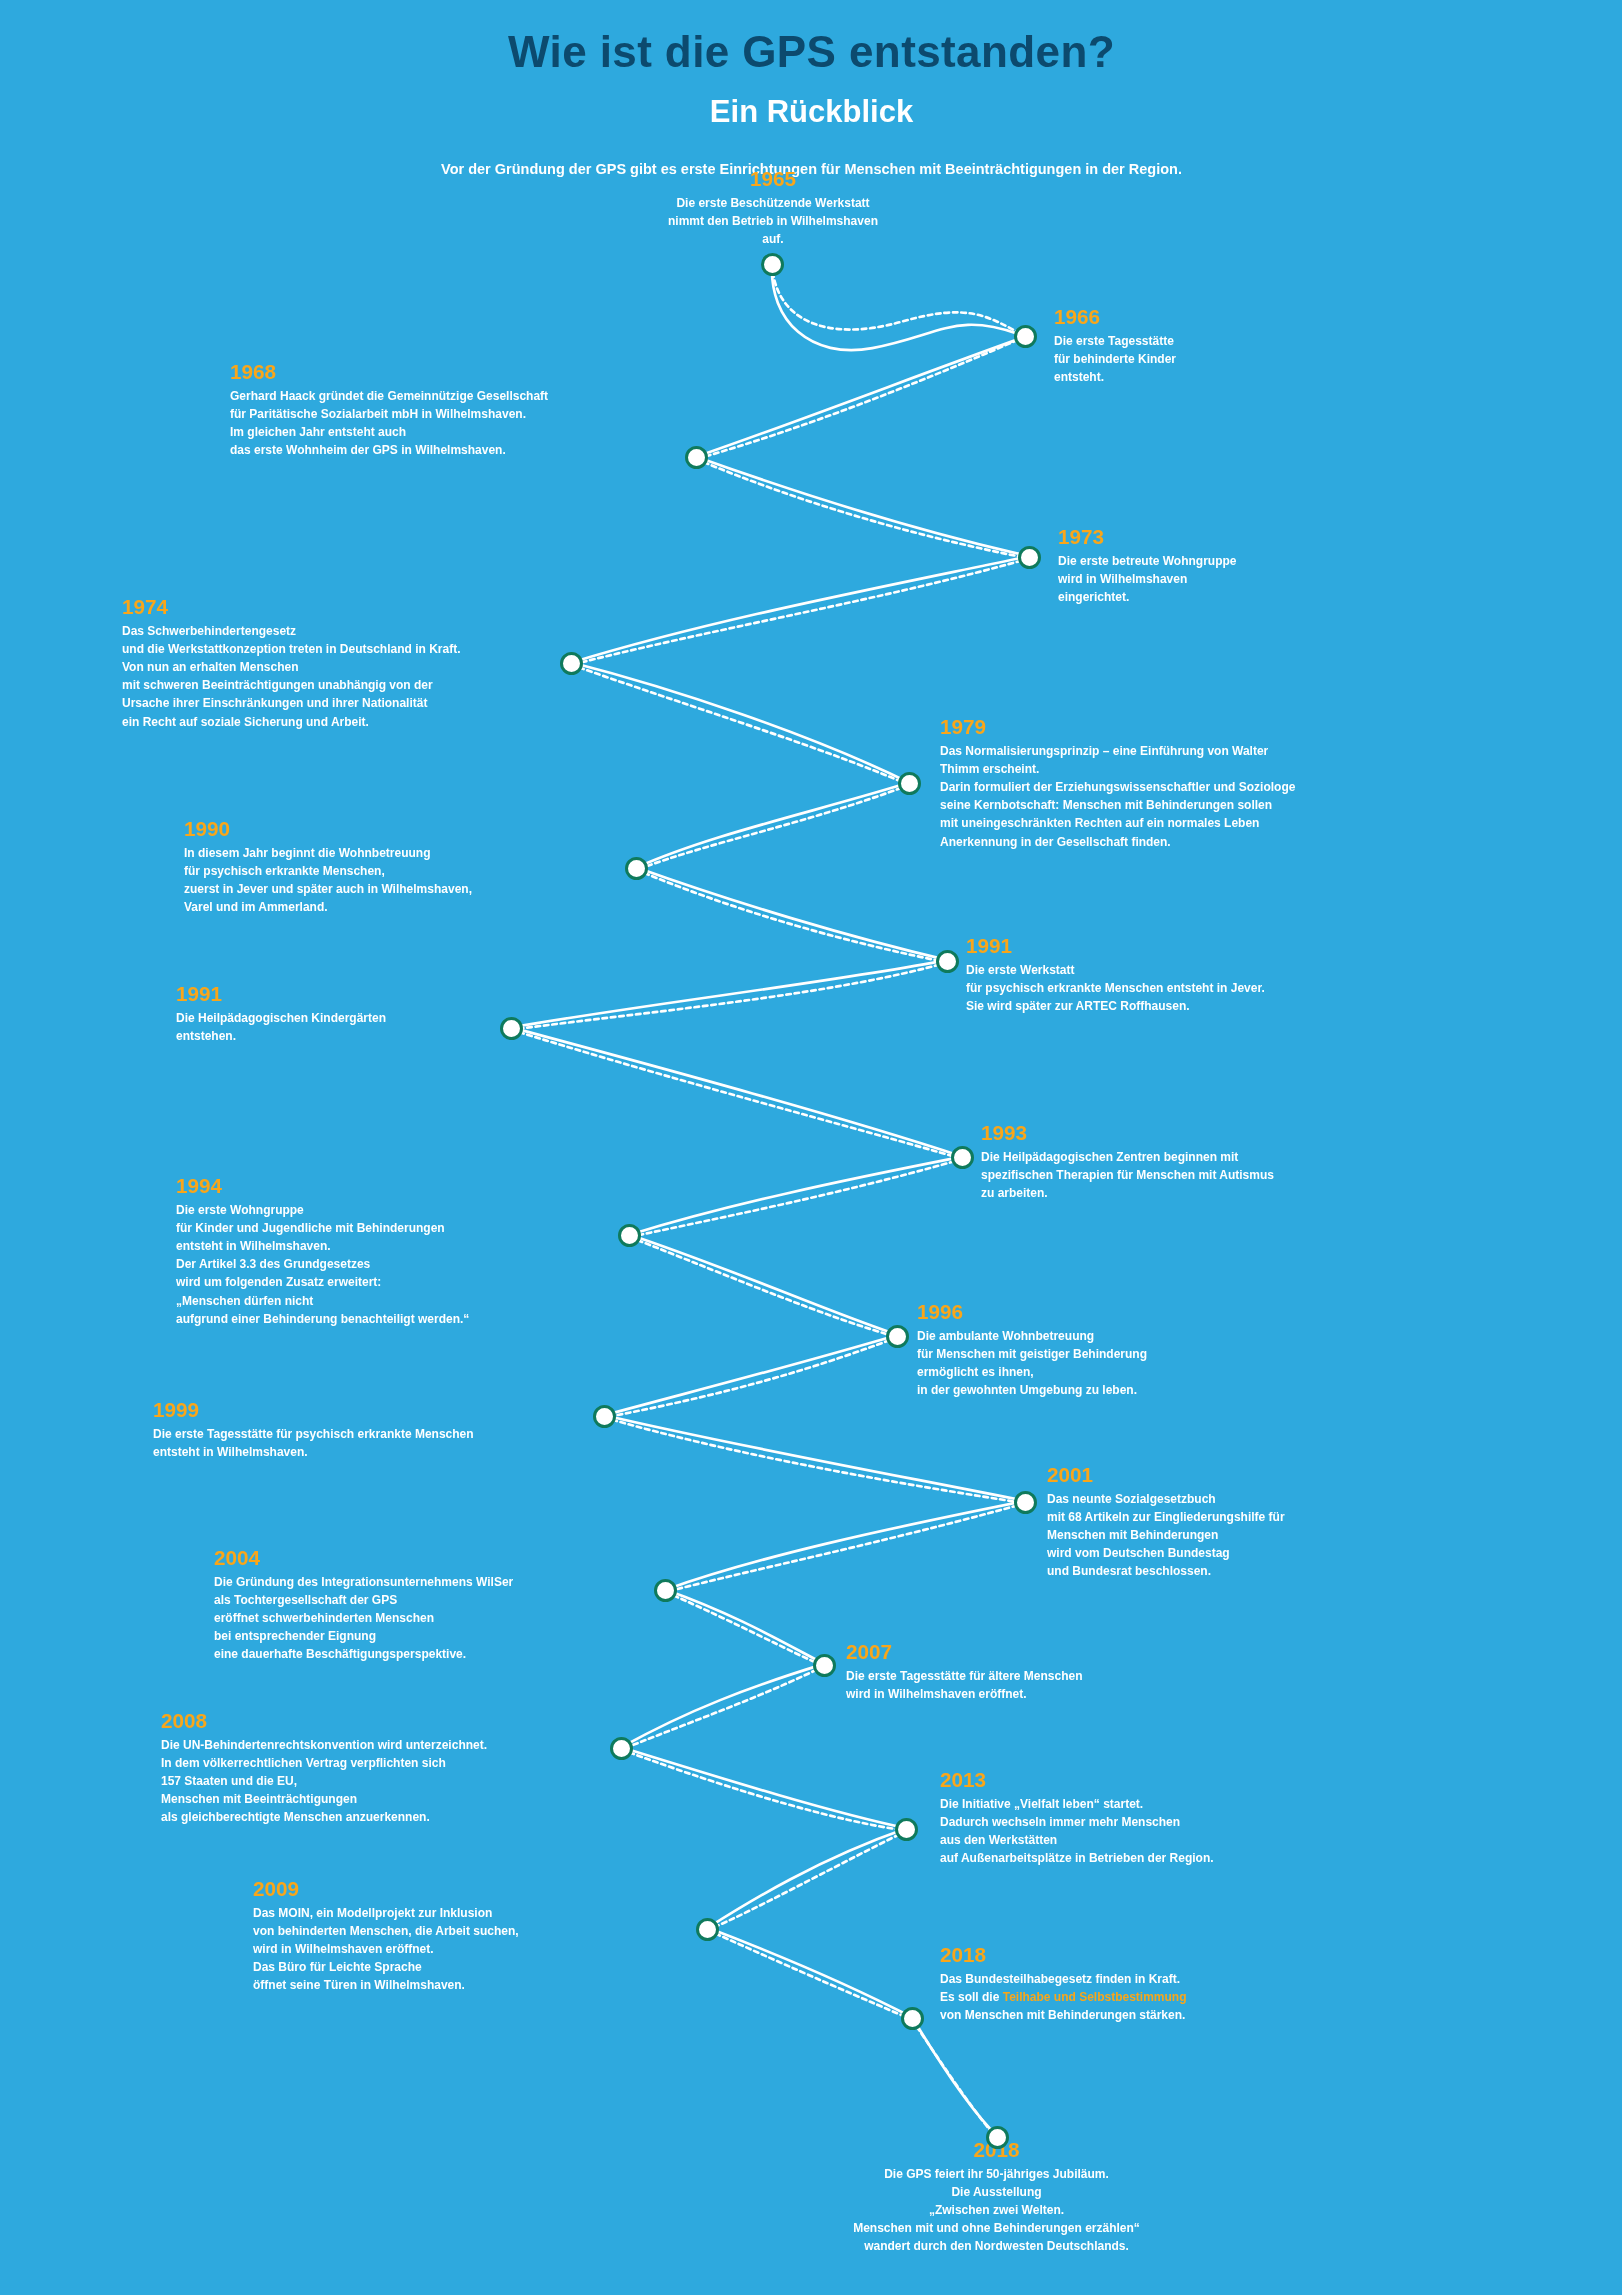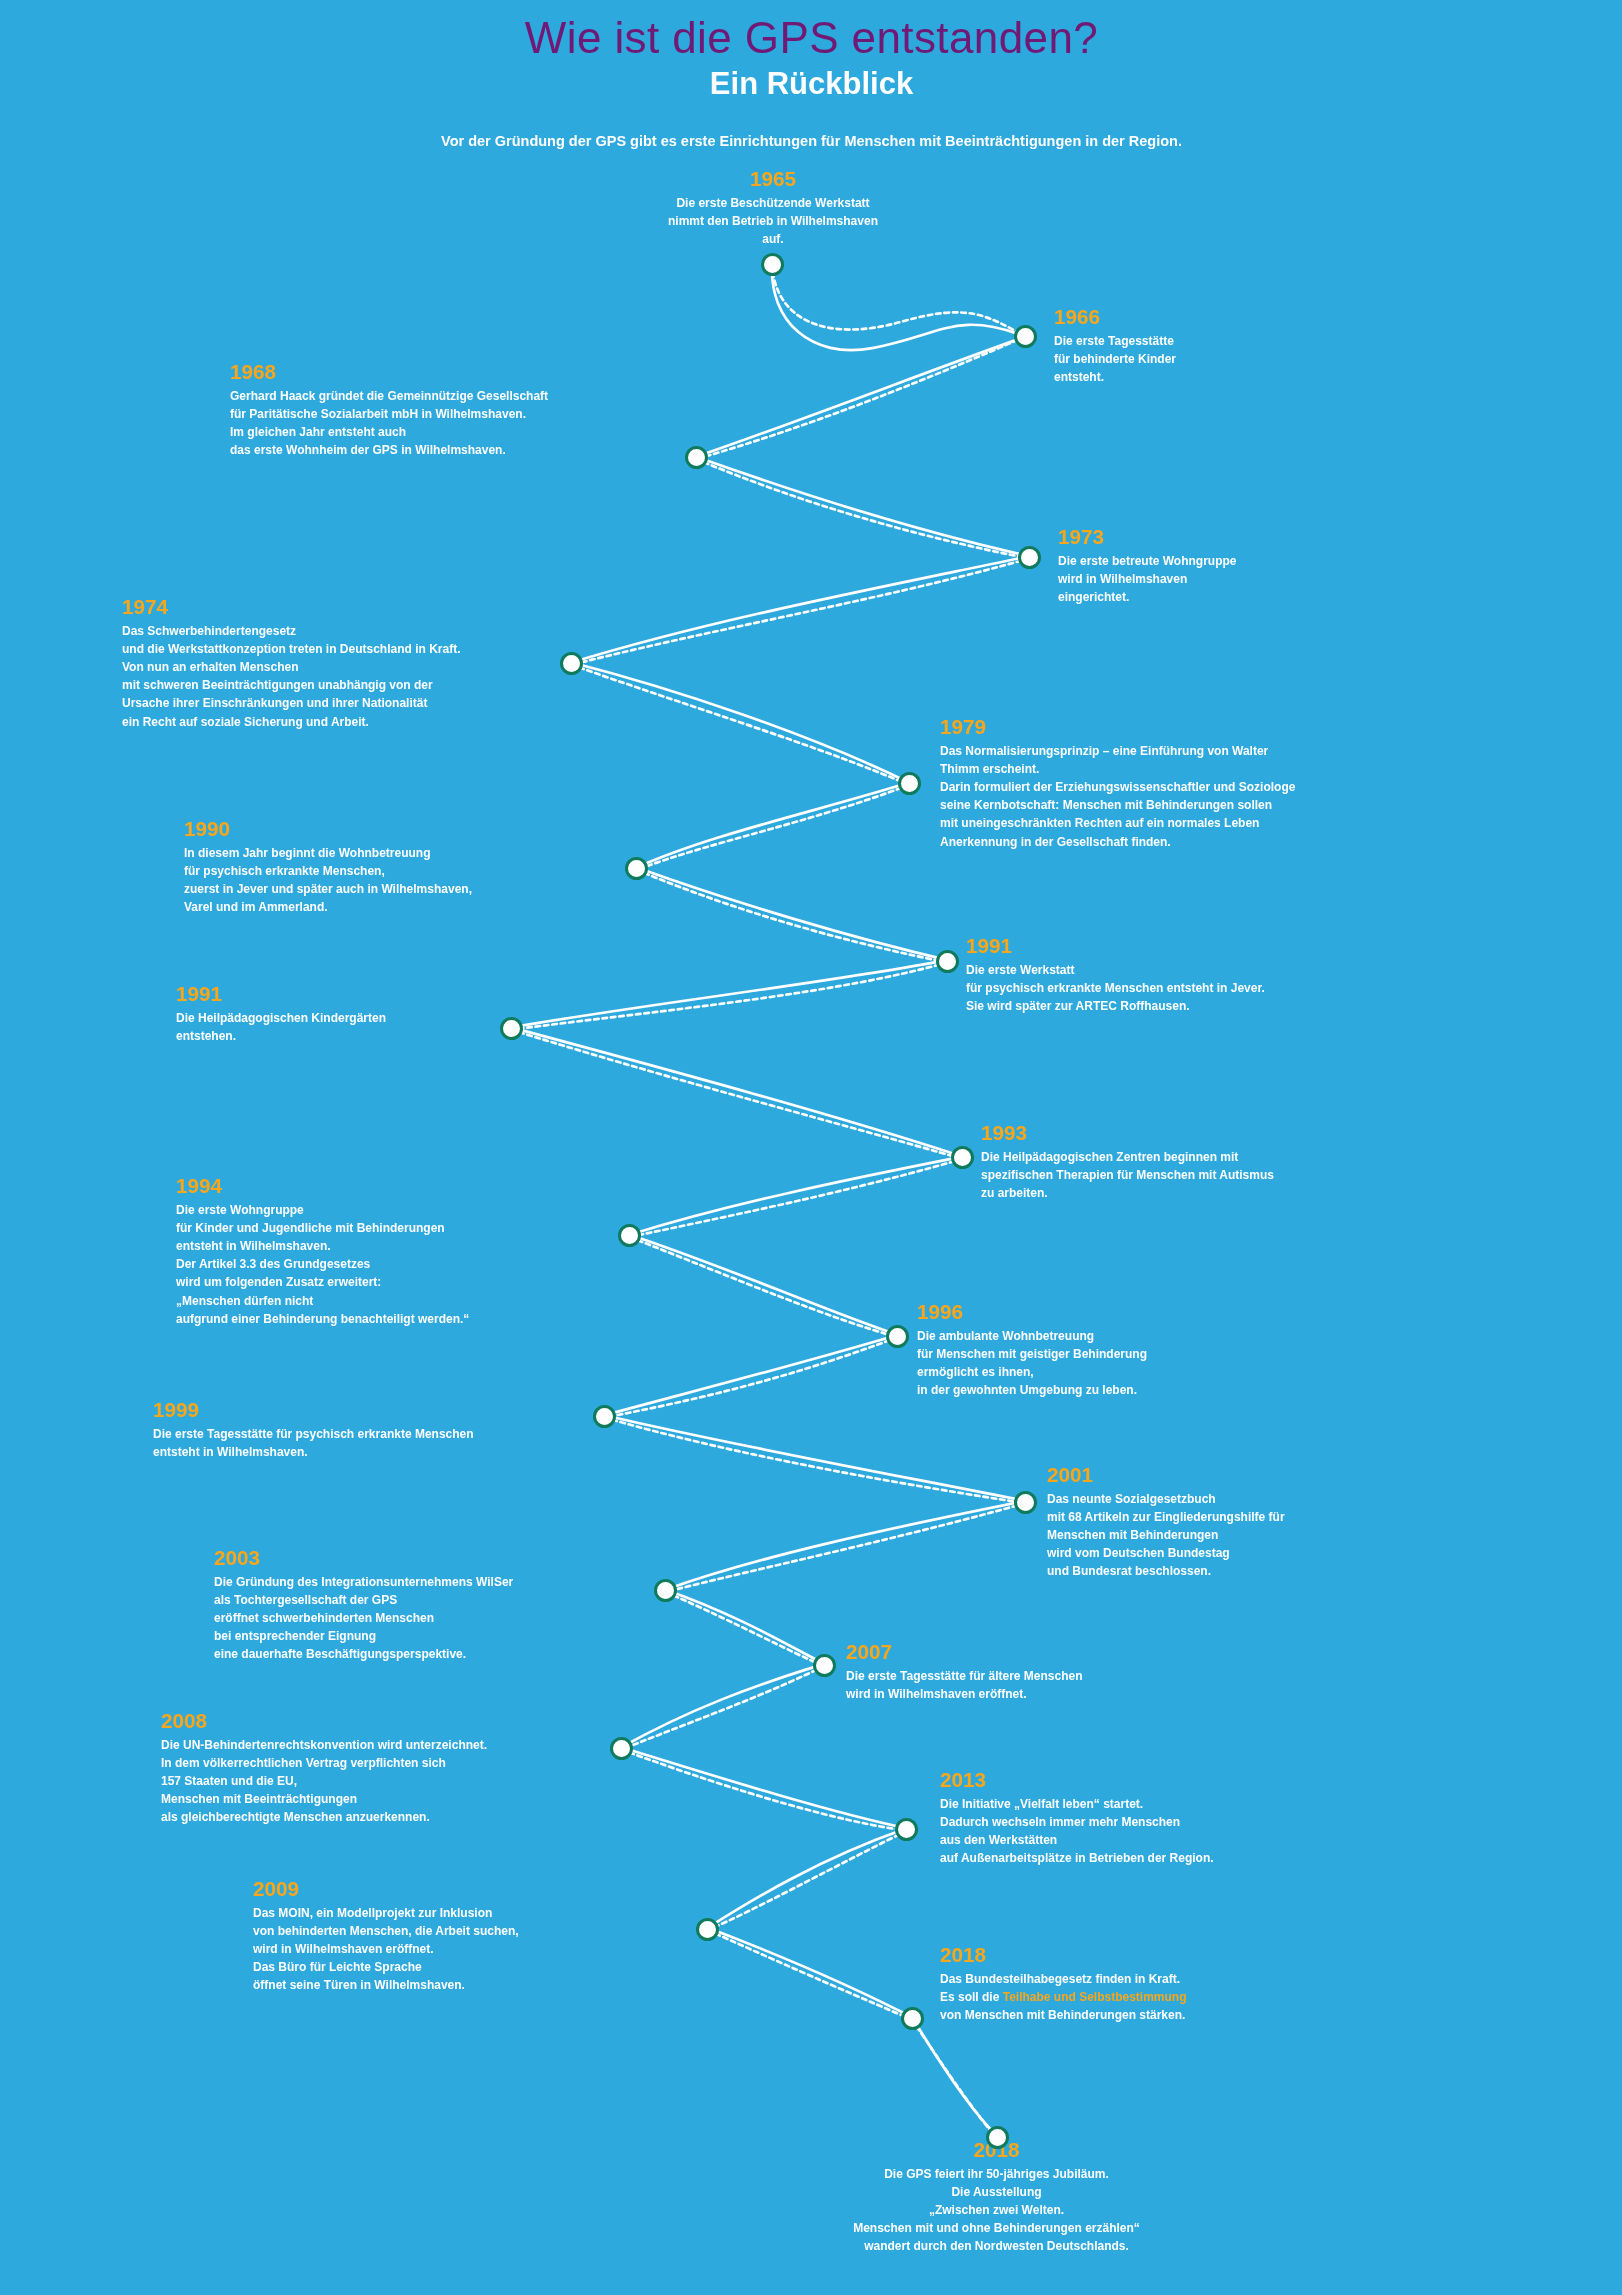--- a/index.html
+++ b/index.html
@@ -8,22 +8,22 @@
     background:#2ea9de;
     font-family:"Liberation Sans", sans-serif;
     overflow:hidden;
     position:relative;
   }
   #stage{position:relative;width:1623px;height:2295px;}
 
   
   .header{position:absolute;left:0;top:0;width:1623px;text-align:center;}
   .title{
-    color:#701a75;font-weight:normal;font-size:44px;letter-spacing:0.4px;
-    margin:0;padding-top:13.8px;line-height:1.08;
+    color:#0c4a6e;font-weight:bold;font-size:44px;letter-spacing:0.4px;
+    margin:14px;padding-top:13.8px;line-height:1.08;
   }
   .subtitle{
     color:#ffffff;font-weight:bold;font-size:31px;margin:0;padding-top:4.6px;
   }
   .lead{
     color:#ffffff;font-weight:bold;font-size:14.5px;margin:0;padding-top:31px;
   }
 
   
   #curves{position:absolute;left:0;top:0;width:1623px;height:2295px;pointer-events:none;}
@@ -210,21 +210,21 @@
     <p class="year">1999</p>
     <p class="body">Die erste Tagesstätte für psychisch erkrankte Menschen<br>entsteht in Wilhelmshaven.</p>
   </div>
 
   <div class="event right" style="left:1047px;top:1464px;width:459px;">
     <p class="year">2001</p>
     <p class="body">Das neunte Sozialgesetzbuch<br>mit 68 Artikeln zur Eingliederungshilfe für<br>Menschen mit Behinderungen<br>wird vom Deutschen Bundestag<br>und Bundesrat beschlossen.</p>
   </div>
 
   <div class="event left" style="left:214px;top:1547px;width:425px;">
-    <p class="year">2003</p>
+    <p class="year">2004</p>
     <p class="body">Die Gründung des Integrationsunternehmens WilSer<br>als Tochtergesellschaft der GPS<br>eröffnet schwerbehinderten Menschen<br>bei entsprechender Eignung<br>eine dauerhafte Beschäftigungsperspektive.</p>
   </div>
 
   <div class="event right" style="left:846px;top:1641px;width:474px;">
     <p class="year">2007</p>
     <p class="body">Die erste Tagesstätte für ältere Menschen<br>wird in Wilhelmshaven eröffnet.</p>
   </div>
 
   <div class="event left" style="left:161px;top:1710px;width:428px;">
     <p class="year">2008</p>

